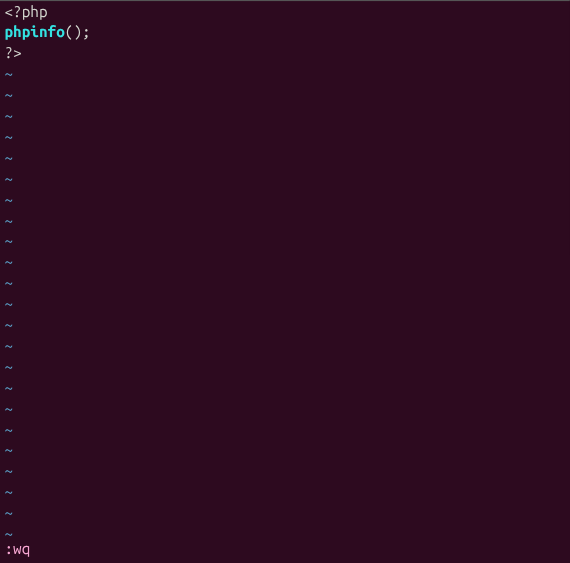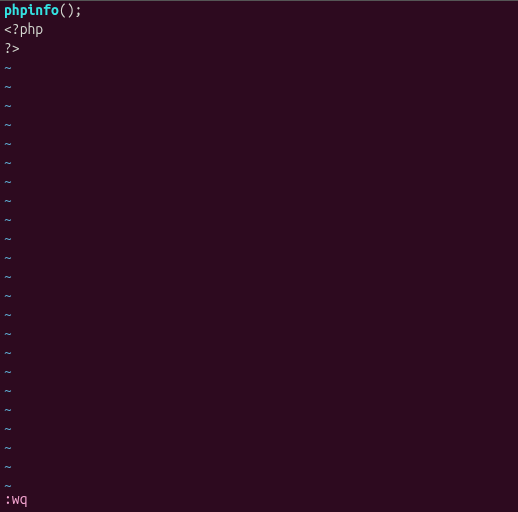--- a/index.html
+++ b/index.html
@@ -60,22 +60,22 @@
     }
     .semicolon {
       color: #d3d7cf;
     }
   </style>
 </head>
 <body>
 
 <div class="editor">
   <div class="code-content">
+    <div class="line"><span class="php-tag">&lt;?php</span></div>
     <div class="line"><span class="function-name">phpinfo</span><span class="paren">()</span><span class="semicolon">;</span></div>
-    <div class="line"><span class="php-tag">&lt;?php</span></div>
     <div class="line"><span class="php-tag">?&gt;</span></div>
   </div>
   <div class="tilde-lines" id="tilde-container">
       <div class="tilde">~</div>
       <div class="tilde">~</div>
       <div class="tilde">~</div>
       <div class="tilde">~</div>
       <div class="tilde">~</div>
       <div class="tilde">~</div>
       <div class="tilde">~</div>

